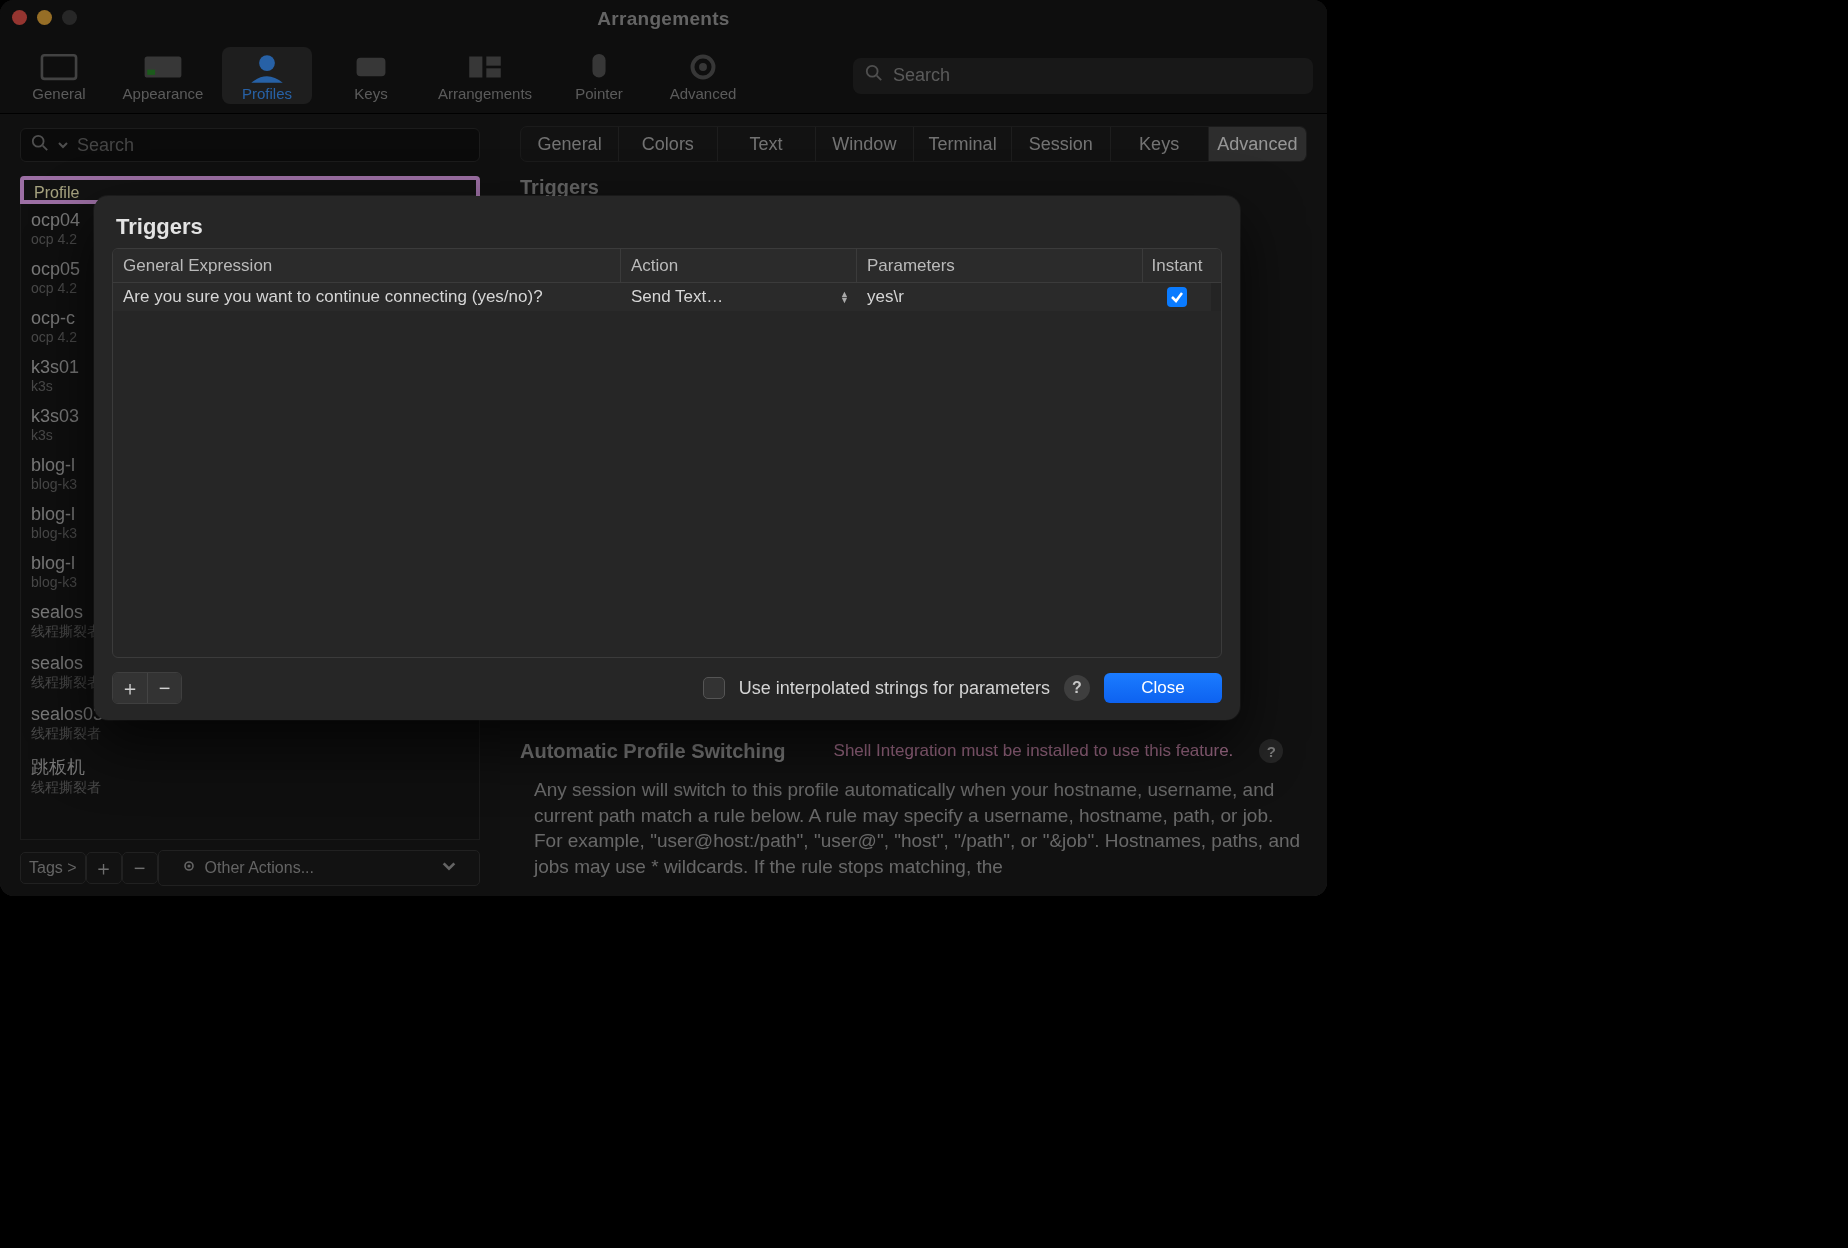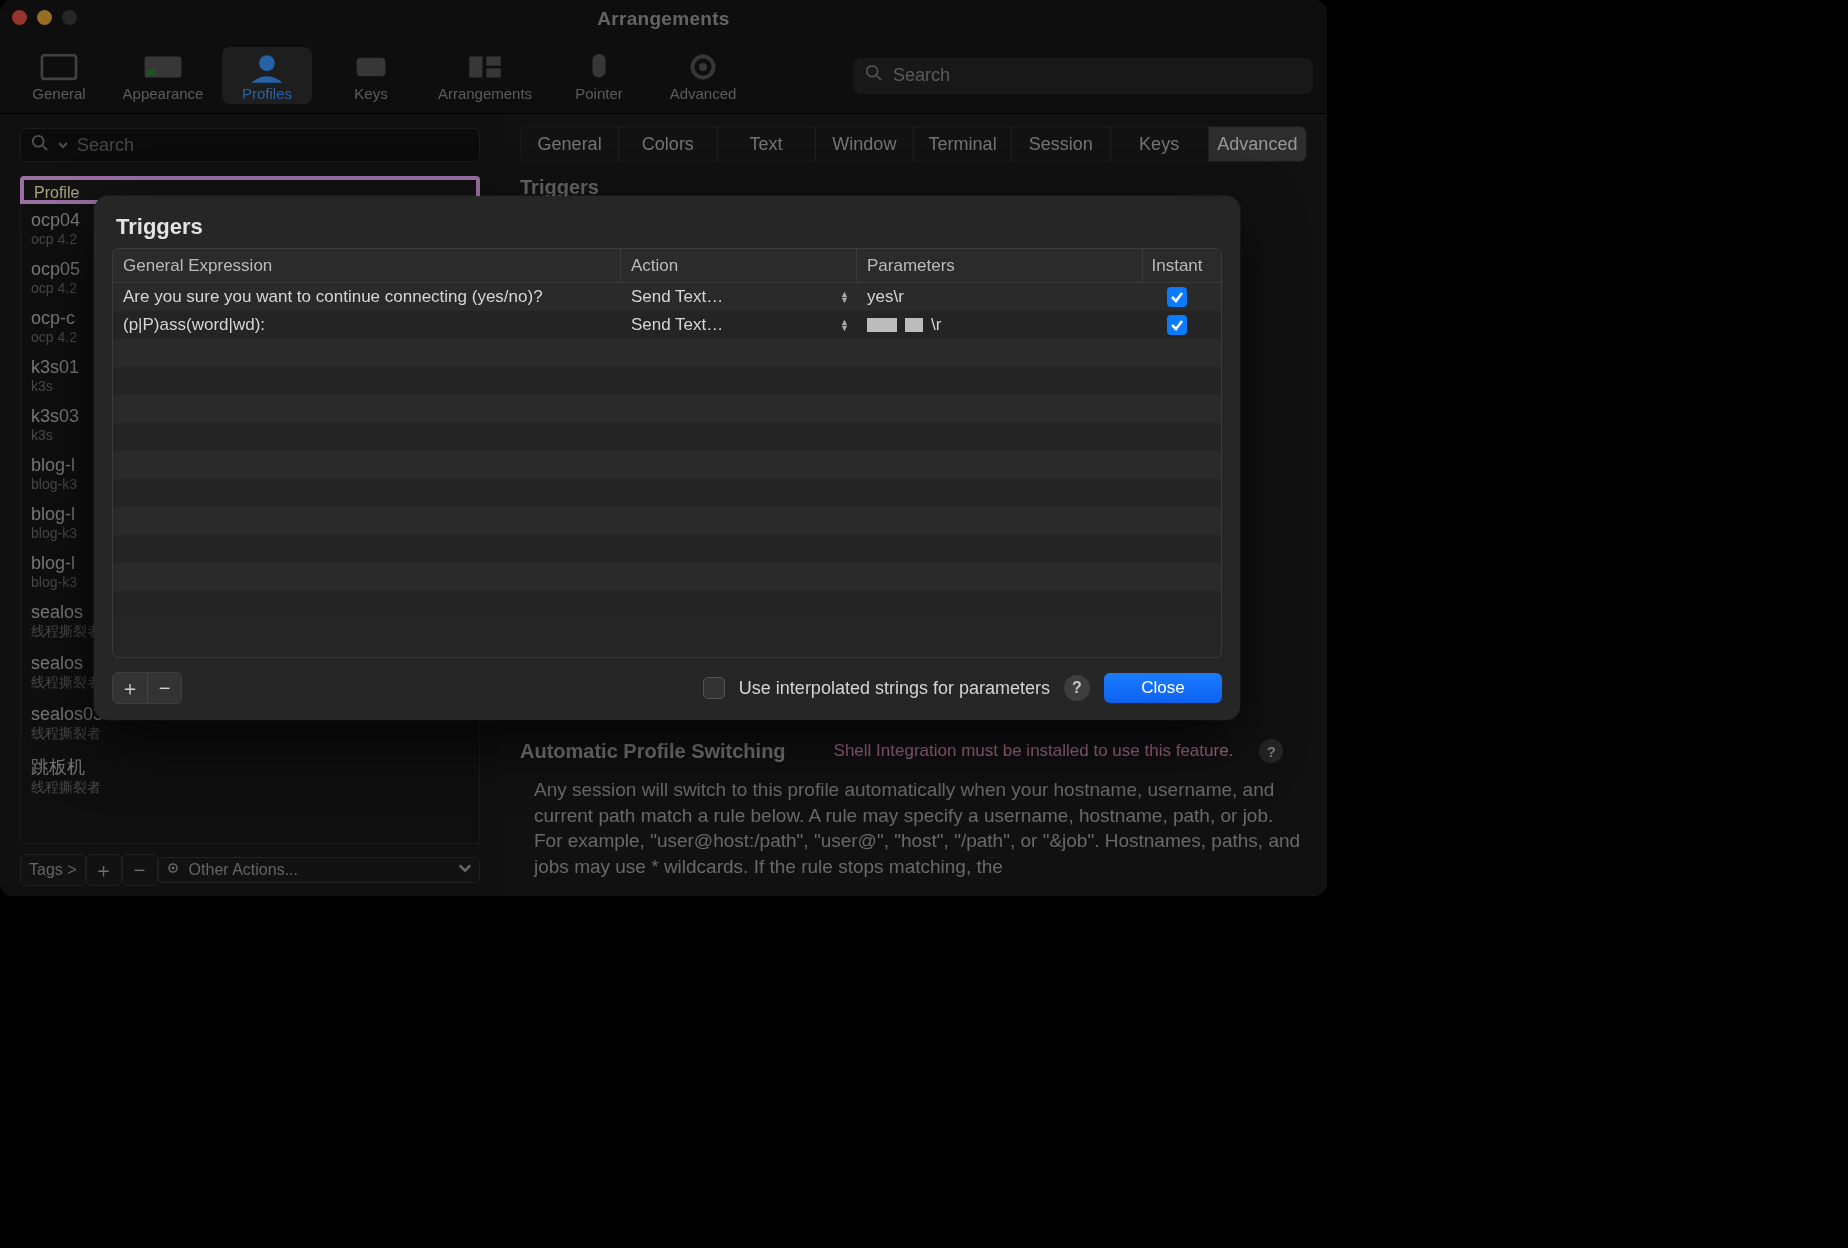--- a/index.html
+++ b/index.html
@@ -168,25 +168,25 @@
   }
   .sb-btn {
     width:36px; height:32px;
     border:1px solid #333; border-radius:5px;
     background:#1c1c1c;
     display:flex; align-items:center; justify-content:center;
     color:#aaa; font-size:20px;
   }
   .sb-other {
     flex:1;
-    height:26px;
+    height:36px;
     border:1px solid #333; border-radius:5px;
     background:#1c1c1c;
     display:flex; align-items:center; gap:8px;
-    padding:0 6px;
+    padding:0 22px;
     color:#9a9a9a; font-size:16px;justify-content:flex-end;
   }
   .sb-other svg { width:16px; height:16px; fill:#9a9a9a; }
   .sb-other-chev { margin-left:auto; }
 
   .main {
     flex:1;
     background:#1b1b1b;
     padding:12px 20px;
     position:relative;
@@ -266,21 +266,21 @@
     padding:0 10px;
     color:#bababa; font-size:17px;
     border-right:1px solid #3b3b3b;
   }
   .col:last-child { border-right:none;text-align:right; }
   .c-regex  { width:508px; }
   .c-action { width:236px; }
   .c-params { width:286px; }
   .c-instant{ width:68px; justify-content:center; }
 
-  .tbl-body { flex:1; display:flex; flex-direction:column; }
+  .tbl-body { flex:1; display:flex; }
   .tbl-row {
     display:flex;
     height:28px;
   }
   .tbl-row:nth-child(odd)  { background:#2a2a2a; }
   .tbl-row:nth-child(even) { background:#242424; }
   .cell {
     display:flex; align-items:center;
     padding:0 10px;
     color:#d6d6d6; font-size:17px;

